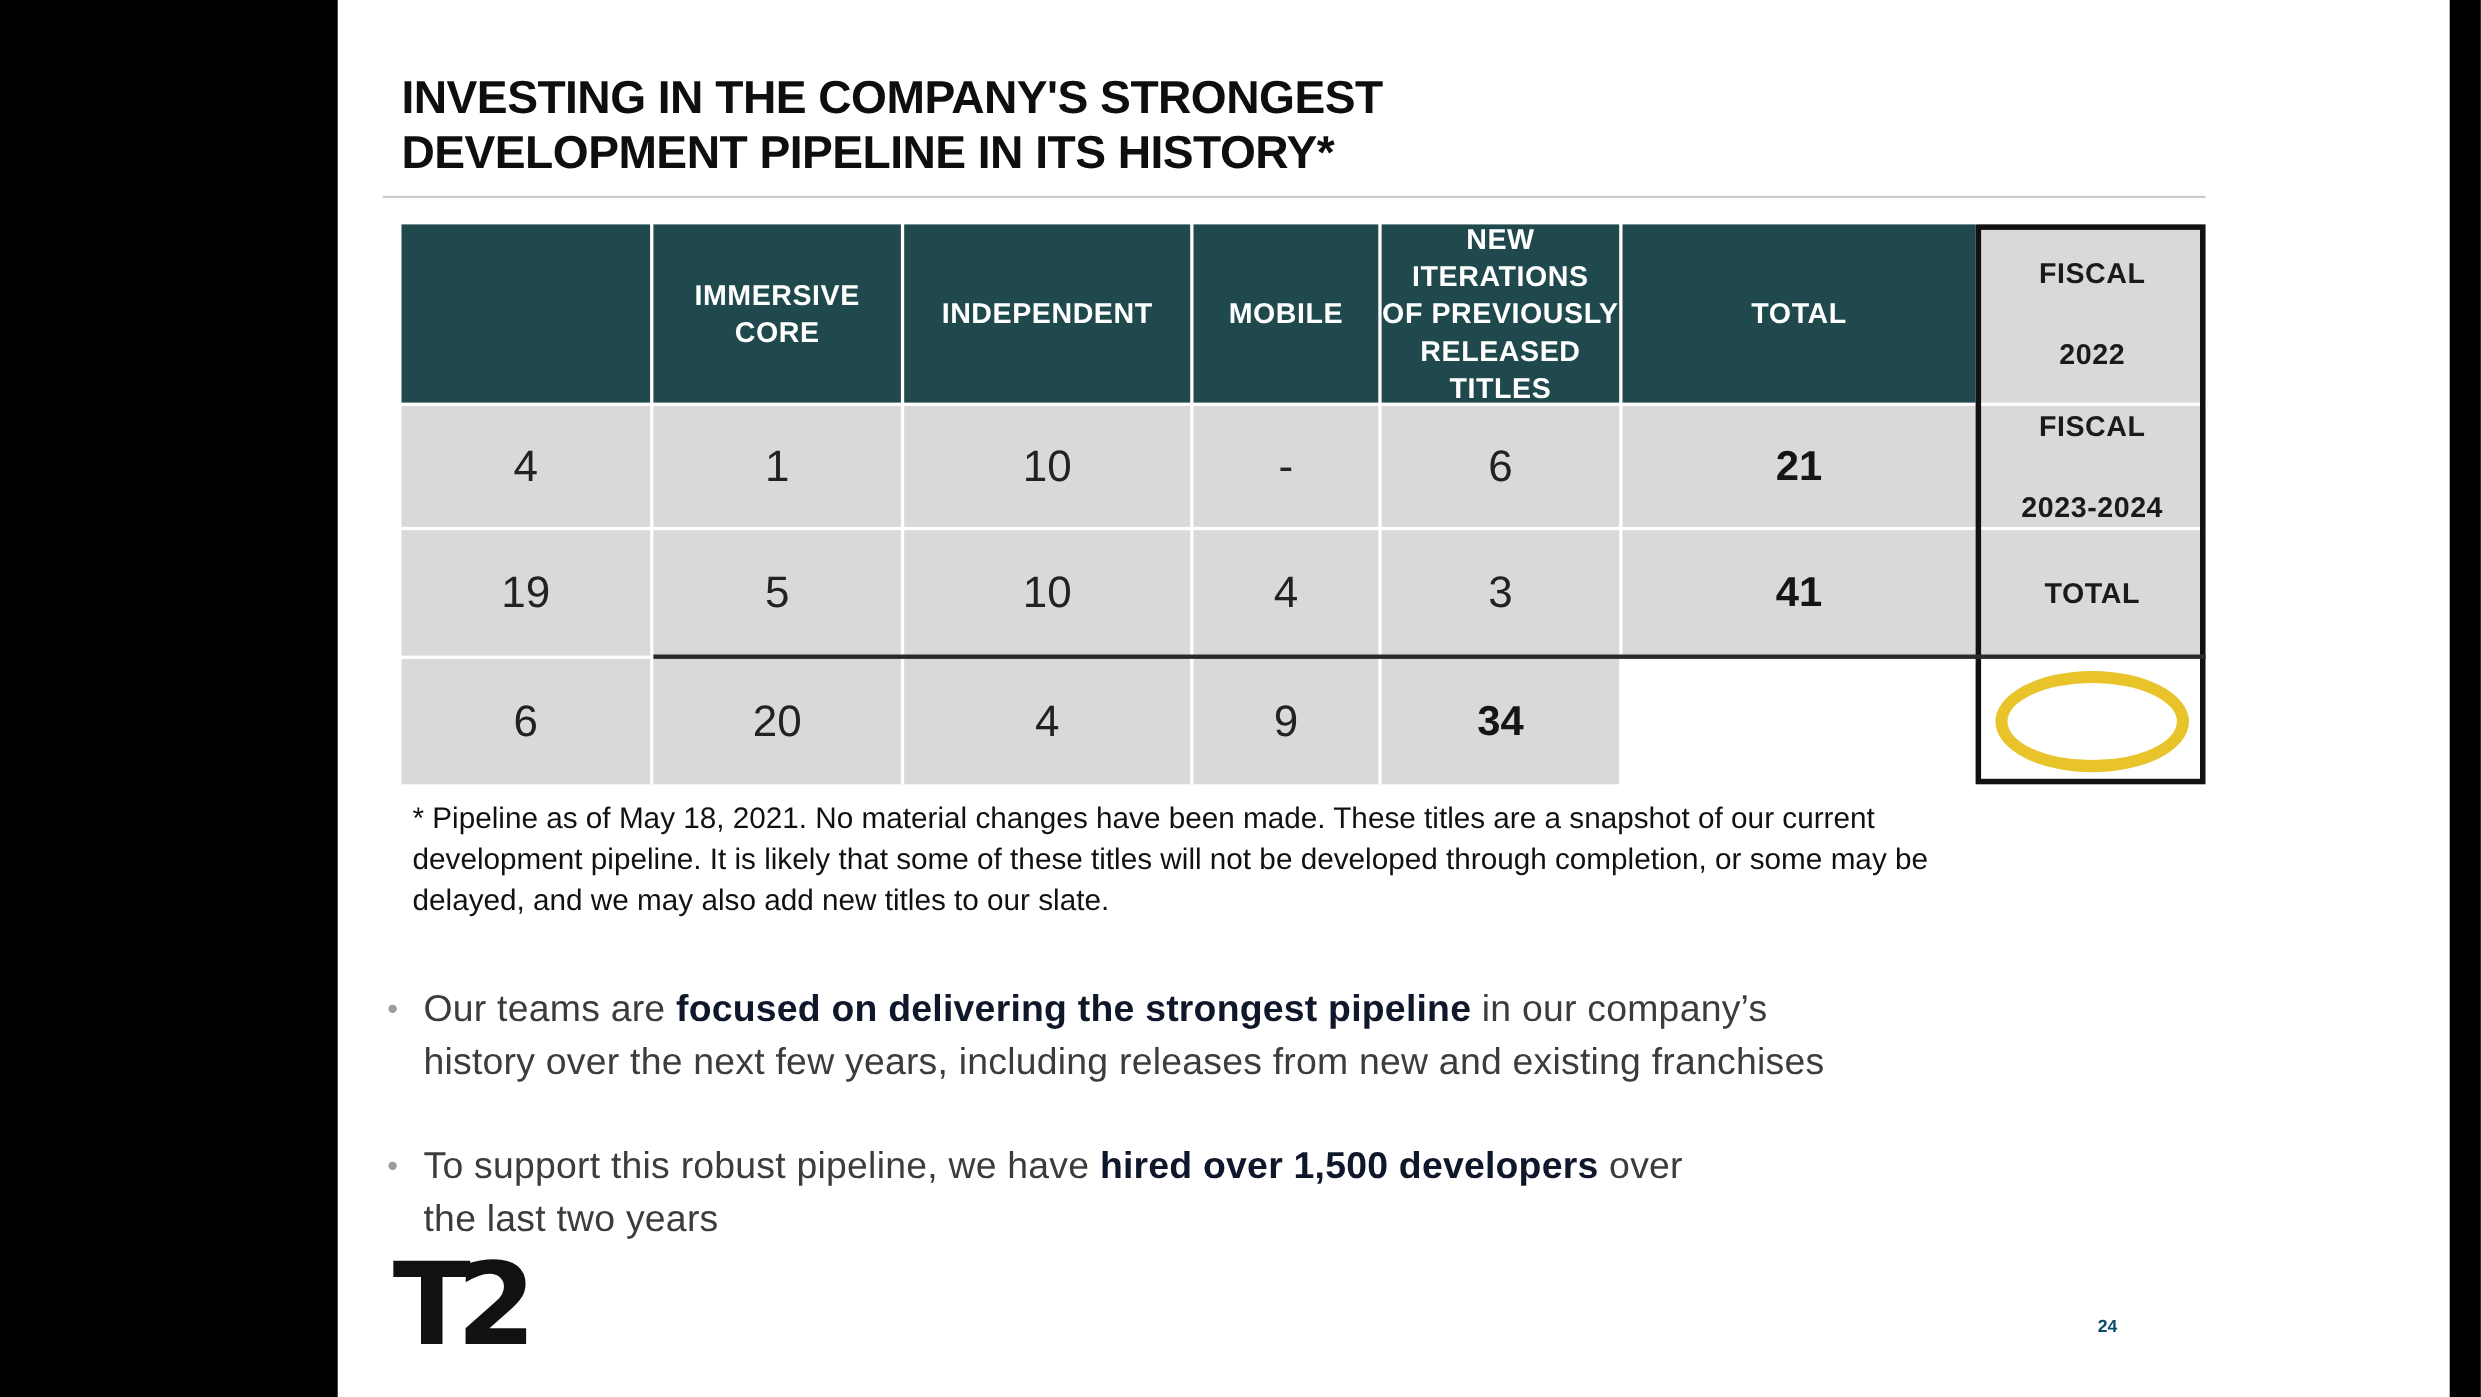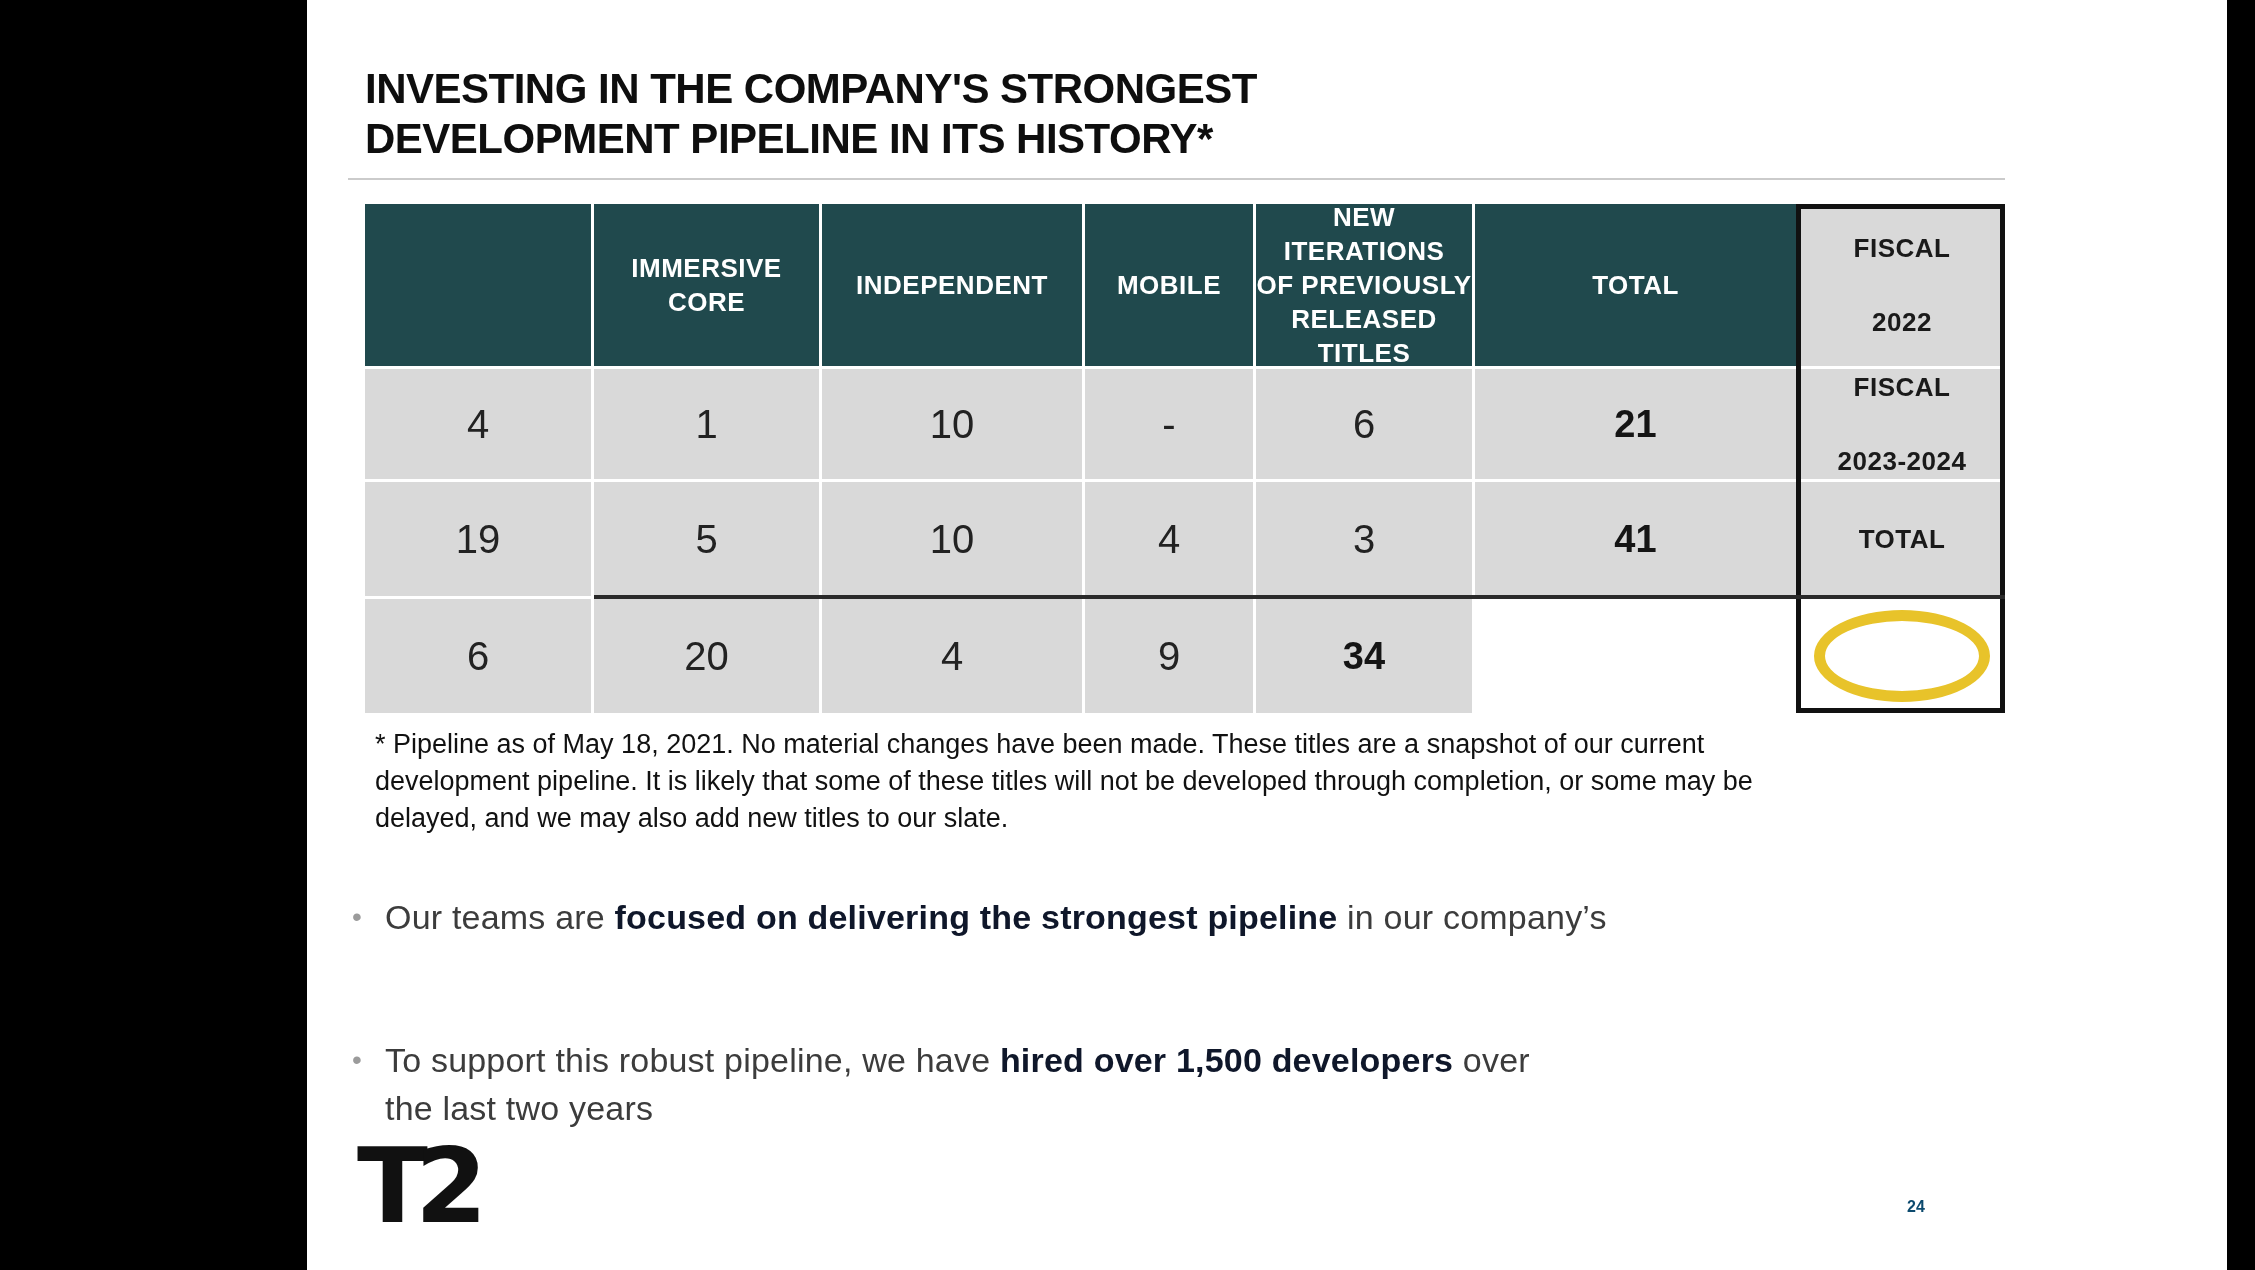--- a/index.html
+++ b/index.html
@@ -110,21 +110,21 @@
     </div>
 
     <div class="total-outline"></div>
     <div class="subtotal-line"></div>
     <div class="circle"></div>
 
     <p class="footnote"><span>* Pipeline as of May 18, 2021. No material changes have been made. These titles are a snapshot of our current</span><br><span>development pipeline.  It is likely that some of these titles will not be developed through completion, or some may be</span><br><span>delayed, and we may also add new titles to our slate.</span></p>
 
     <div class="bullet" style="top:893px">
       <span class="dot">•</span>
-      <div class="btext"><span>Our teams are </span><strong>focused on delivering the strongest pipeline</strong><span> in our company’s</span><br></div>
+      <div class="btext"><span>Our teams are </span><strong>focused on delivering the strongest pipeline</strong><span> in our company’s</span><br><span>history over the next few years, including releases from new and existing franchises</span></div>
     </div>
 
     <div class="bullet" style="top:1036px">
       <span class="dot">•</span>
       <div class="btext"><span>To support this robust pipeline, we have </span><strong>hired over 1,500 developers</strong><span> over</span><br><span>the last two years</span></div>
     </div>
 
     <div class="logo">T2</div>
     <div class="pagenum">24</div>
 

